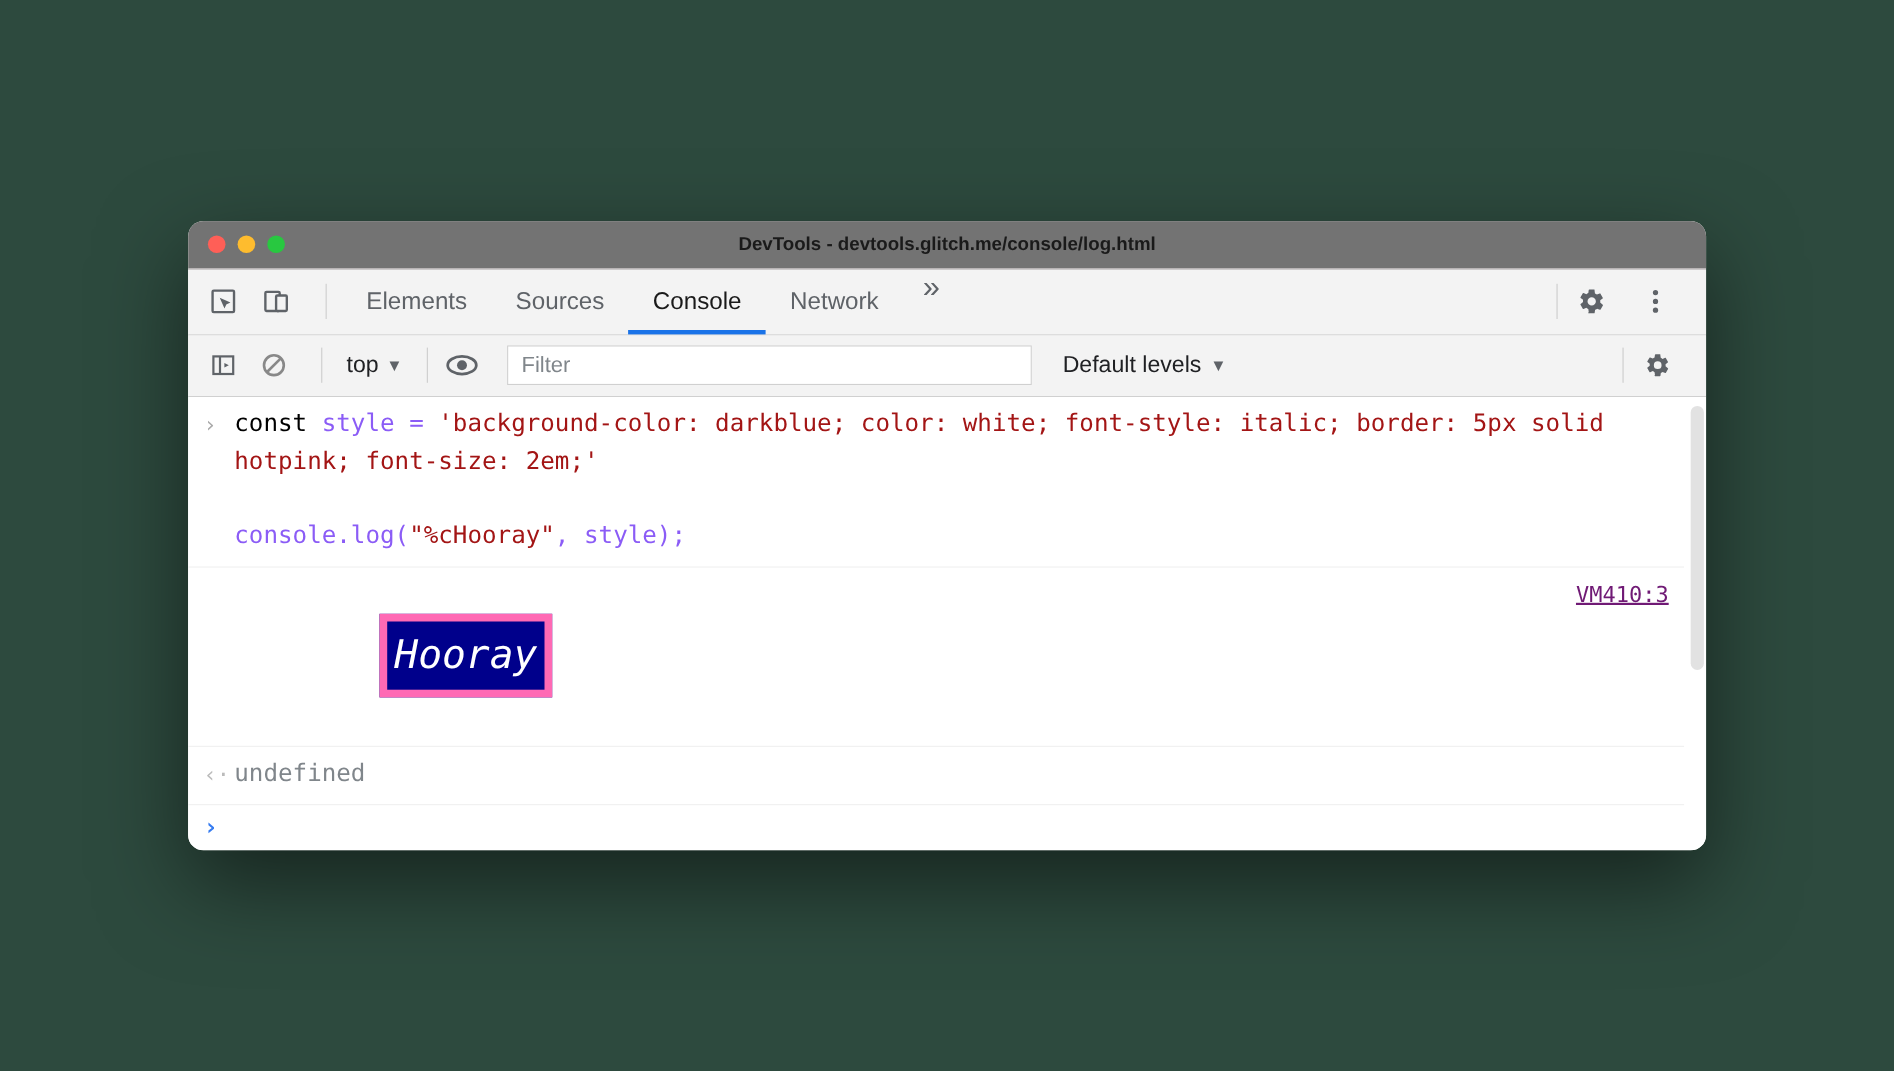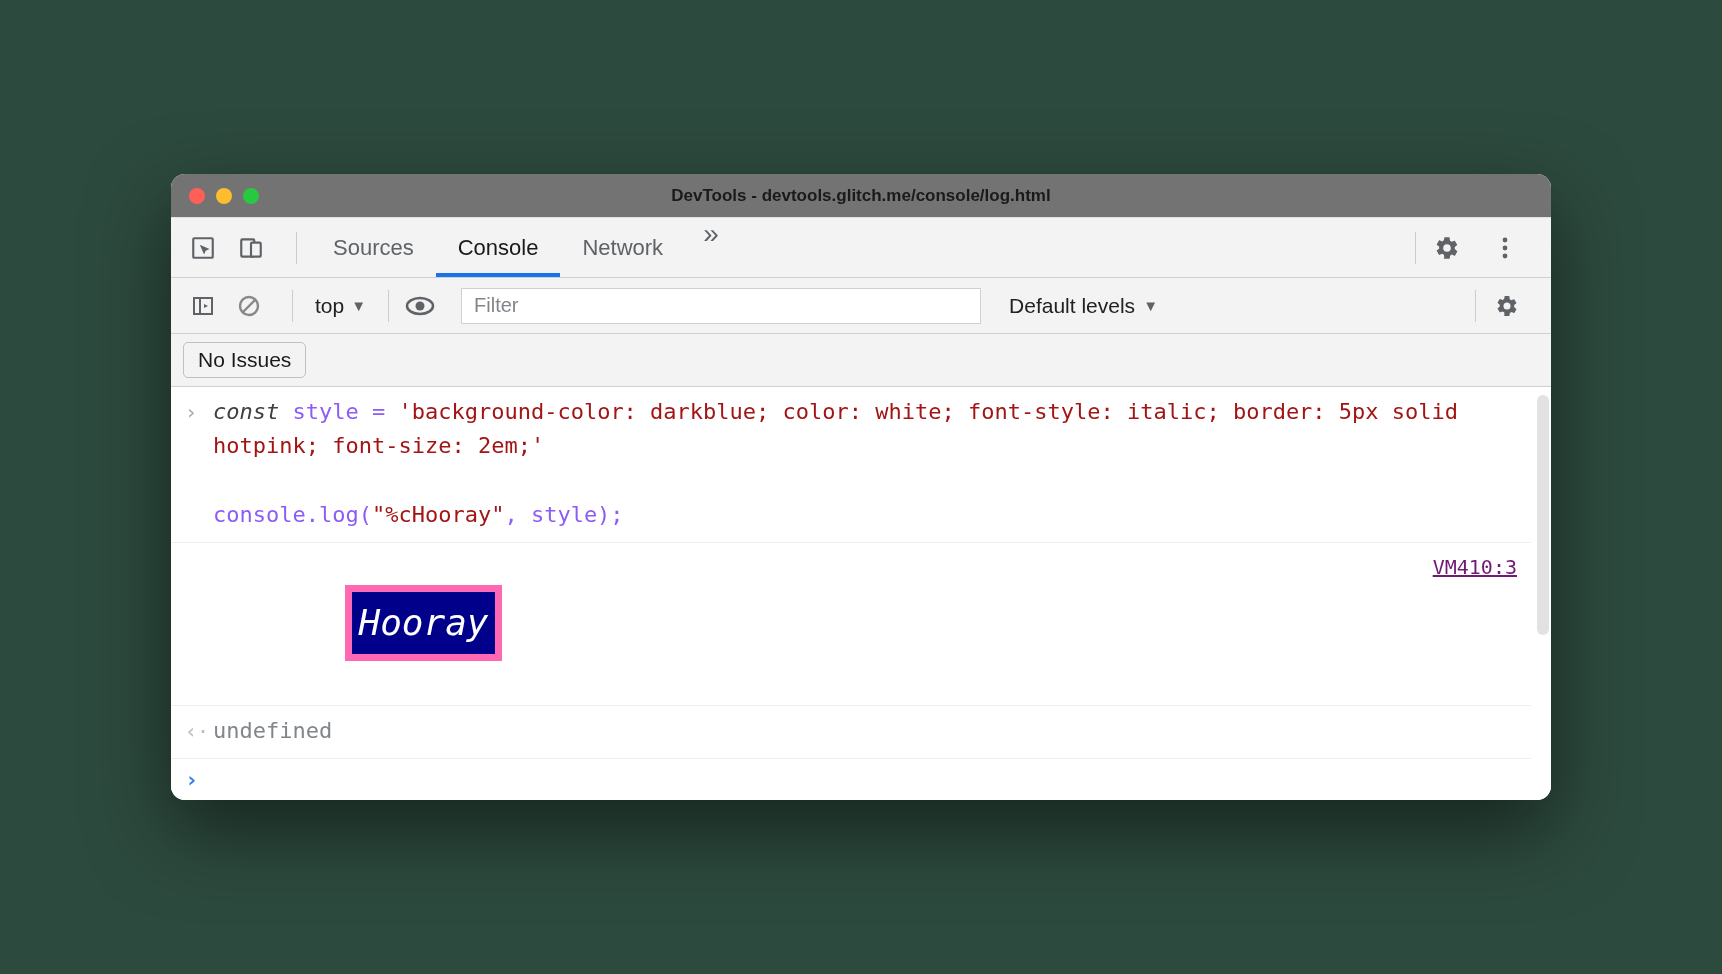--- a/index.html
+++ b/index.html
@@ -75,21 +75,21 @@
 .sb-icon {
   display: flex; align-items: center; justify-content: center;
   width: 34px; height: 34px; margin-right: 12px; cursor: pointer;
 }
 .context-select {
   display: flex; align-items: center; font-size: 21px;
   color: #202124; cursor: pointer; padding: 0 8px;
 }
 .context-select .tri { margin-left: 7px; color: #5f6368; font-size: 15px; }
 .filter-input {
-  width: 520px; height: 36px; border: 1px solid #d0d0d0;
+  width: 477px; height: 36px; border: 1px solid #d0d0d0;
   background: #fff; font-size: 20px; padding: 0 12px;
   color: #202124; margin-left: 12px;
 }
 .filter-input::placeholder { color: #80868b; }
 .levels-select {
   display: flex; align-items: center; font-size: 21px;
   color: #202124; cursor: pointer; margin-left: 28px;
 }
 .levels-select .tri { margin-left: 8px; color: #5f6368; font-size: 15px; }
 .sb-right { margin-left: auto; display: flex; align-items: center; }
@@ -126,21 +126,21 @@
   flex: 1; font-family: ui-monospace, Menlo, Consolas, monospace;
   font-size: 22px; line-height: 1.55; white-space: pre-wrap;
 }
 .row-source {
   font-family: ui-monospace, Menlo, monospace; font-size: 20px;
   color: #701a75; text-decoration: underline; cursor: pointer;
   padding-top: 4px;
 }
 
 
-.kw { color: #404040; font-style: italic; }
+.kw { color: #000000; }
 .str { color: #a31515; }
 .pln { color: #8b5cf6; }
 .dim { color: #80868b; }
 
 .styled-output {
   display: inline-block;
   background-color: darkblue; color: white;
   font-style: italic; border: 7px solid hotpink;
   font-size: 36px; font-family: ui-monospace, Menlo, monospace;
   padding: 3px 6px;
@@ -176,20 +176,21 @@
       </svg>
     </div>
     <div class="tb-icon">
       <svg width="26" height="26" viewBox="0 0 24 24" fill="none" stroke="#5f6368" stroke-width="2">
         <rect x="3" y="4" width="12" height="16" rx="1"></rect>
         <rect x="12" y="7" width="9" height="13" rx="1" fill="#f3f3f3"></rect>
       </svg>
     </div>
     <div class="vsep"></div>
     <div class="tabs">
+      <div class="tab">Elements</div>
       <div class="tab">Sources</div>
       <div class="tab active">Console</div>
       <div class="tab">Network</div>
       <div class="more-tabs">»</div>
     </div>
     <div class="tb-right">
       <div class="vsep"></div>
       <div class="tb-icon gear-main">
         <svg width="26" height="26" viewBox="0 0 24 24">
             <path d="M19.14,12.94a7.07,7.07,0,0,0,.05-.94,7.07,7.07,0,0,0-.05-.94l2.03-1.58a.5.5,0,0,0,.12-.64l-1.92-3.32a.5.5,0,0,0-.61-.22l-2.39.96a7,7,0,0,0-1.62-.94l-.36-2.54A.5.5,0,0,0,14,2h-4a.5.5,0,0,0-.49.42l-.36,2.54a7,7,0,0,0-1.62.94l-2.39-.96a.5.5,0,0,0-.61.22L2.61,8.48a.5.5,0,0,0,.12.64l2.03,1.58a7.07,7.07,0,0,0-.05.94,7.07,7.07,0,0,0,.05.94L2.73,14.16a.5.5,0,0,0-.12.64l1.92,3.32a.5.5,0,0,0,.61.22l2.39-.96a7,7,0,0,0,1.62.94l.36,2.54A.5.5,0,0,0,10,22h4a.5.5,0,0,0,.49-.42l.36-2.54a7,7,0,0,0,1.62-.94l2.39.96a.5.5,0,0,0,.61-.22l1.92-3.32a.5.5,0,0,0-.12-.64ZM12,15.5A3.5,3.5,0,1,1,15.5,12,3.5,3.5,0,0,1,12,15.5Z"></path>
@@ -239,25 +240,20 @@
     <div class="sb-right">
       <div class="vsep"></div>
       <div class="sb-icon">
         <svg width="24" height="24" viewBox="0 0 24 24" fill="#5f6368">
             <path d="M19.14,12.94a7.07,7.07,0,0,0,.05-.94,7.07,7.07,0,0,0-.05-.94l2.03-1.58a.5.5,0,0,0,.12-.64l-1.92-3.32a.5.5,0,0,0-.61-.22l-2.39.96a7,7,0,0,0-1.62-.94l-.36-2.54A.5.5,0,0,0,14,2h-4a.5.5,0,0,0-.49.42l-.36,2.54a7,7,0,0,0-1.62.94l-2.39-.96a.5.5,0,0,0-.61.22L2.61,8.48a.5.5,0,0,0,.12.64l2.03,1.58a7.07,7.07,0,0,0-.05.94,7.07,7.07,0,0,0,.05.94L2.73,14.16a.5.5,0,0,0-.12.64l1.92,3.32a.5.5,0,0,0,.61.22l2.39-.96a7,7,0,0,0,1.62.94l.36,2.54A.5.5,0,0,0,10,22h4a.5.5,0,0,0,.49-.42l.36-2.54a7,7,0,0,0,1.62-.94l2.39.96a.5.5,0,0,0,.61-.22l1.92-3.32a.5.5,0,0,0-.12-.64ZM12,15.5A3.5,3.5,0,1,1,15.5,12,3.5,3.5,0,0,1,12,15.5Z"></path>
           </svg>
       </div>
     </div>
   </div>
 
-  <div class="issues-row">
-    <div class="issues-btn">
-      <span>No Issues</span>
-    </div>
-  </div>
 
   <div class="console-body">
     <div class="scrollbar-track"></div>
     <div class="console-body-inner">
 
       <div class="row">
         <div class="row-marker">›</div>
         <div class="row-content"><span class="kw">const</span><span class="pln"> style = </span><span class="str">'background-color: darkblue; color: white; font-style: italic; border: 5px solid hotpink; font-size: 2em;'</span>
 
 <span class="pln">console.log(</span><span class="str">"%cHooray"</span><span class="pln">, style);</span></div>

